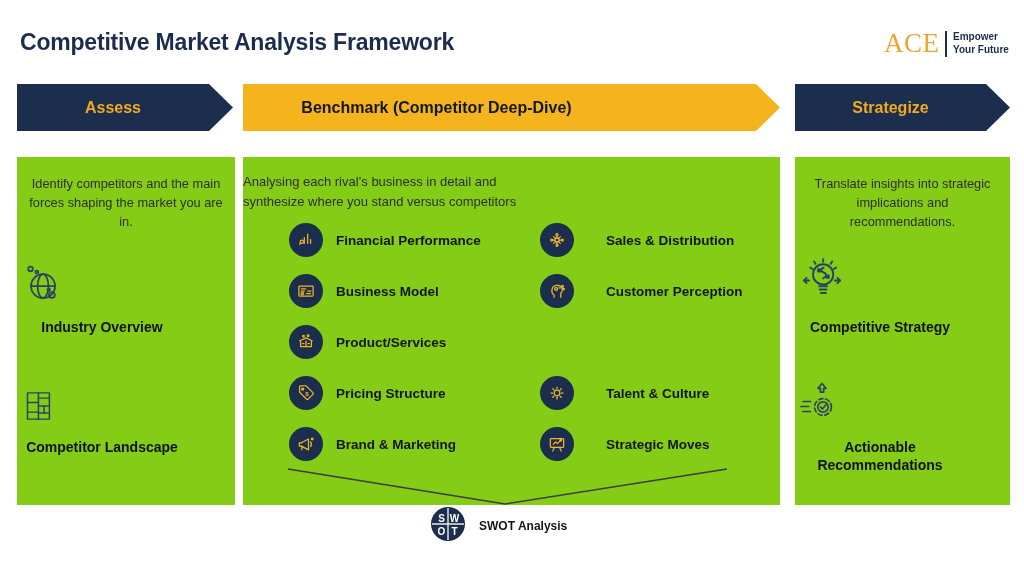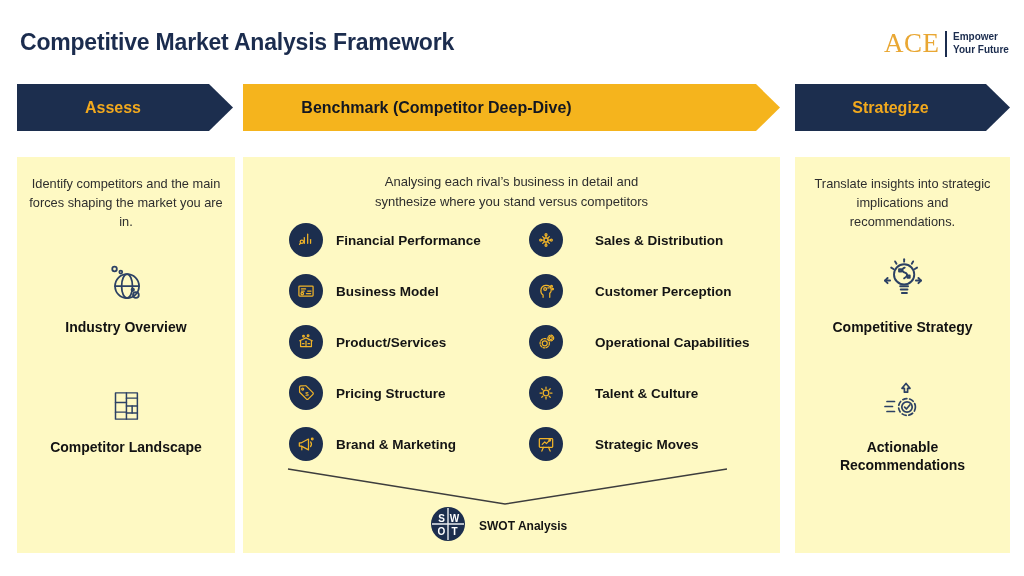--- a/index.html
+++ b/index.html
@@ -21,44 +21,44 @@
   .stage { position:absolute; top:84px; height:47px; display:flex; align-items:center;
            justify-content:center; font-size:16px; font-weight:bold;
            clip-path:polygon(0 0, calc(100% - 24px) 0, 100% 50%, calc(100% - 24px) 100%, 0 100%); }
   .stage.navy { background:#1c2e4e; color:#f2a91d; }
   .stage.gold { background:#f5b41d; color:#131722; }
   .stage-assess { left:17px; width:216px; padding-right:24px; }
   .stage-benchmark { left:243px; width:537px; padding-right:150px; }
   .stage-strategize { left:795px; width:215px; padding-right:24px; }
 
   
-  .panel { position:absolute; top:157px; height:396px; background:#fef9c3; }
+  .panel { position:absolute; top:157px; height:348px; background:#84cc16; }
   .panel-assess { left:17px; width:218px; }
   .panel-benchmark { left:243px; width:537px; }
   .panel-strategize { left:795px; width:215px; }
 
   .panel-intro { position:absolute; top:17px; left:12px; right:12px; text-align:center;
                  font-size:12.8px; line-height:1.5; color:#2e2e2e; }
-  .benchmark-intro { position:absolute; top:15px; left:0; right:0; text-align:center;
+  .benchmark-intro { position:absolute; top:15px; left:0; right:0; text-align:left;
                      font-size:13px; line-height:1.55; color:#2e2e2e; }
 
   
-  .big-item { position:absolute; left:0; right:0; display:flex; flex-direction:column; align-items:center; }
+  .big-item { position:absolute; left:0; right:0; display:flex; flex-direction:column; }
   .big-icon svg { fill:none; stroke:#2c4164; stroke-width:1.7; stroke-linecap:round; stroke-linejoin:round; }
   .big-label { margin-top:7px; font-size:14px; font-weight:bold; color:#121212; text-align:center;
                line-height:1.3; max-width:170px; }
 
   
   .citem { position:absolute; display:flex; align-items:center; gap:13px; height:34px; }
   .badge { width:34px; height:34px; border-radius:50%; background:#1c2e4e; display:flex;
            align-items:center; justify-content:center; flex:0 0 auto; }
   .badge svg { width:20px; height:20px; fill:none; stroke:#f0b429; stroke-width:1.5;
                stroke-linecap:round; stroke-linejoin:round; }
   .citem-label { font-size:13.5px; font-weight:bold; color:#141414; white-space:nowrap; }
-  .col-l { left:46px; } .col-r { left:286px;gap:32px; }
+  .col-l { left:46px; } .col-r { left:297px;gap:32px; }
   .r1 { top:66px; } .r2 { top:117px;text-align:center; } .r3 { top:168px; } .r4 { top:219px; } .r5 { top:270px; }
 
   .funnel-svg { position:absolute; left:0; top:0; width:537px; height:396px; pointer-events:none; }
 
   .swot-row { position:absolute; left:186px; top:348px; display:flex; align-items:center; gap:12px; }
   .swot-label { font-size:12px; font-weight:bold; color:#141414; }
 </style>
 </head>
 <body>
 
@@ -204,31 +204,20 @@
       <span class="badge">
         <svg viewBox="0 0 24 24">
             <path d="M8.5 19.5v-2.6C6.7 15.6 5.6 13.6 5.9 11.3A6.3 6.3 0 0 1 18.3 10c.2 1.9-.5 3.6-1.8 4.8v4.7"></path>
             <circle cx="11" cy="9.5" r="1.7"></circle>
             <path d="M14.2 8.3h1.6"></path>
             <circle cx="18.6" cy="6.3" r="1.1"></circle>
             <circle cx="20" cy="9.6" r="0.9"></circle>
           </svg>
       </span>
       <span class="citem-label">Customer Perception</span>
-    </div>
-    <div class="citem col-r r3">
-      <span class="badge">
-        <svg viewBox="0 0 24 24">
-            <circle cx="10.5" cy="13.5" r="3"></circle>
-            <circle cx="10.5" cy="13.5" r="5.6" stroke-dasharray="2.4 1.7"></circle>
-            <circle cx="17.8" cy="7.2" r="1.8"></circle>
-            <circle cx="17.8" cy="7.2" r="3.4" stroke-dasharray="1.8 1.4"></circle>
-          </svg>
-      </span>
-      <span class="citem-label">Operational Capabilities</span>
     </div>
     <div class="citem col-r r4">
       <span class="badge">
         <svg viewBox="0 0 24 24">
             <circle cx="12" cy="12" r="3.4"></circle>
             <path d="M12 4.8v2"></path>
             <path d="M12 17.2v2"></path>
             <path d="M4.8 12h2"></path>
             <path d="M17.2 12h2"></path>
             <path d="M6.9 6.9l1.4 1.4"></path>

